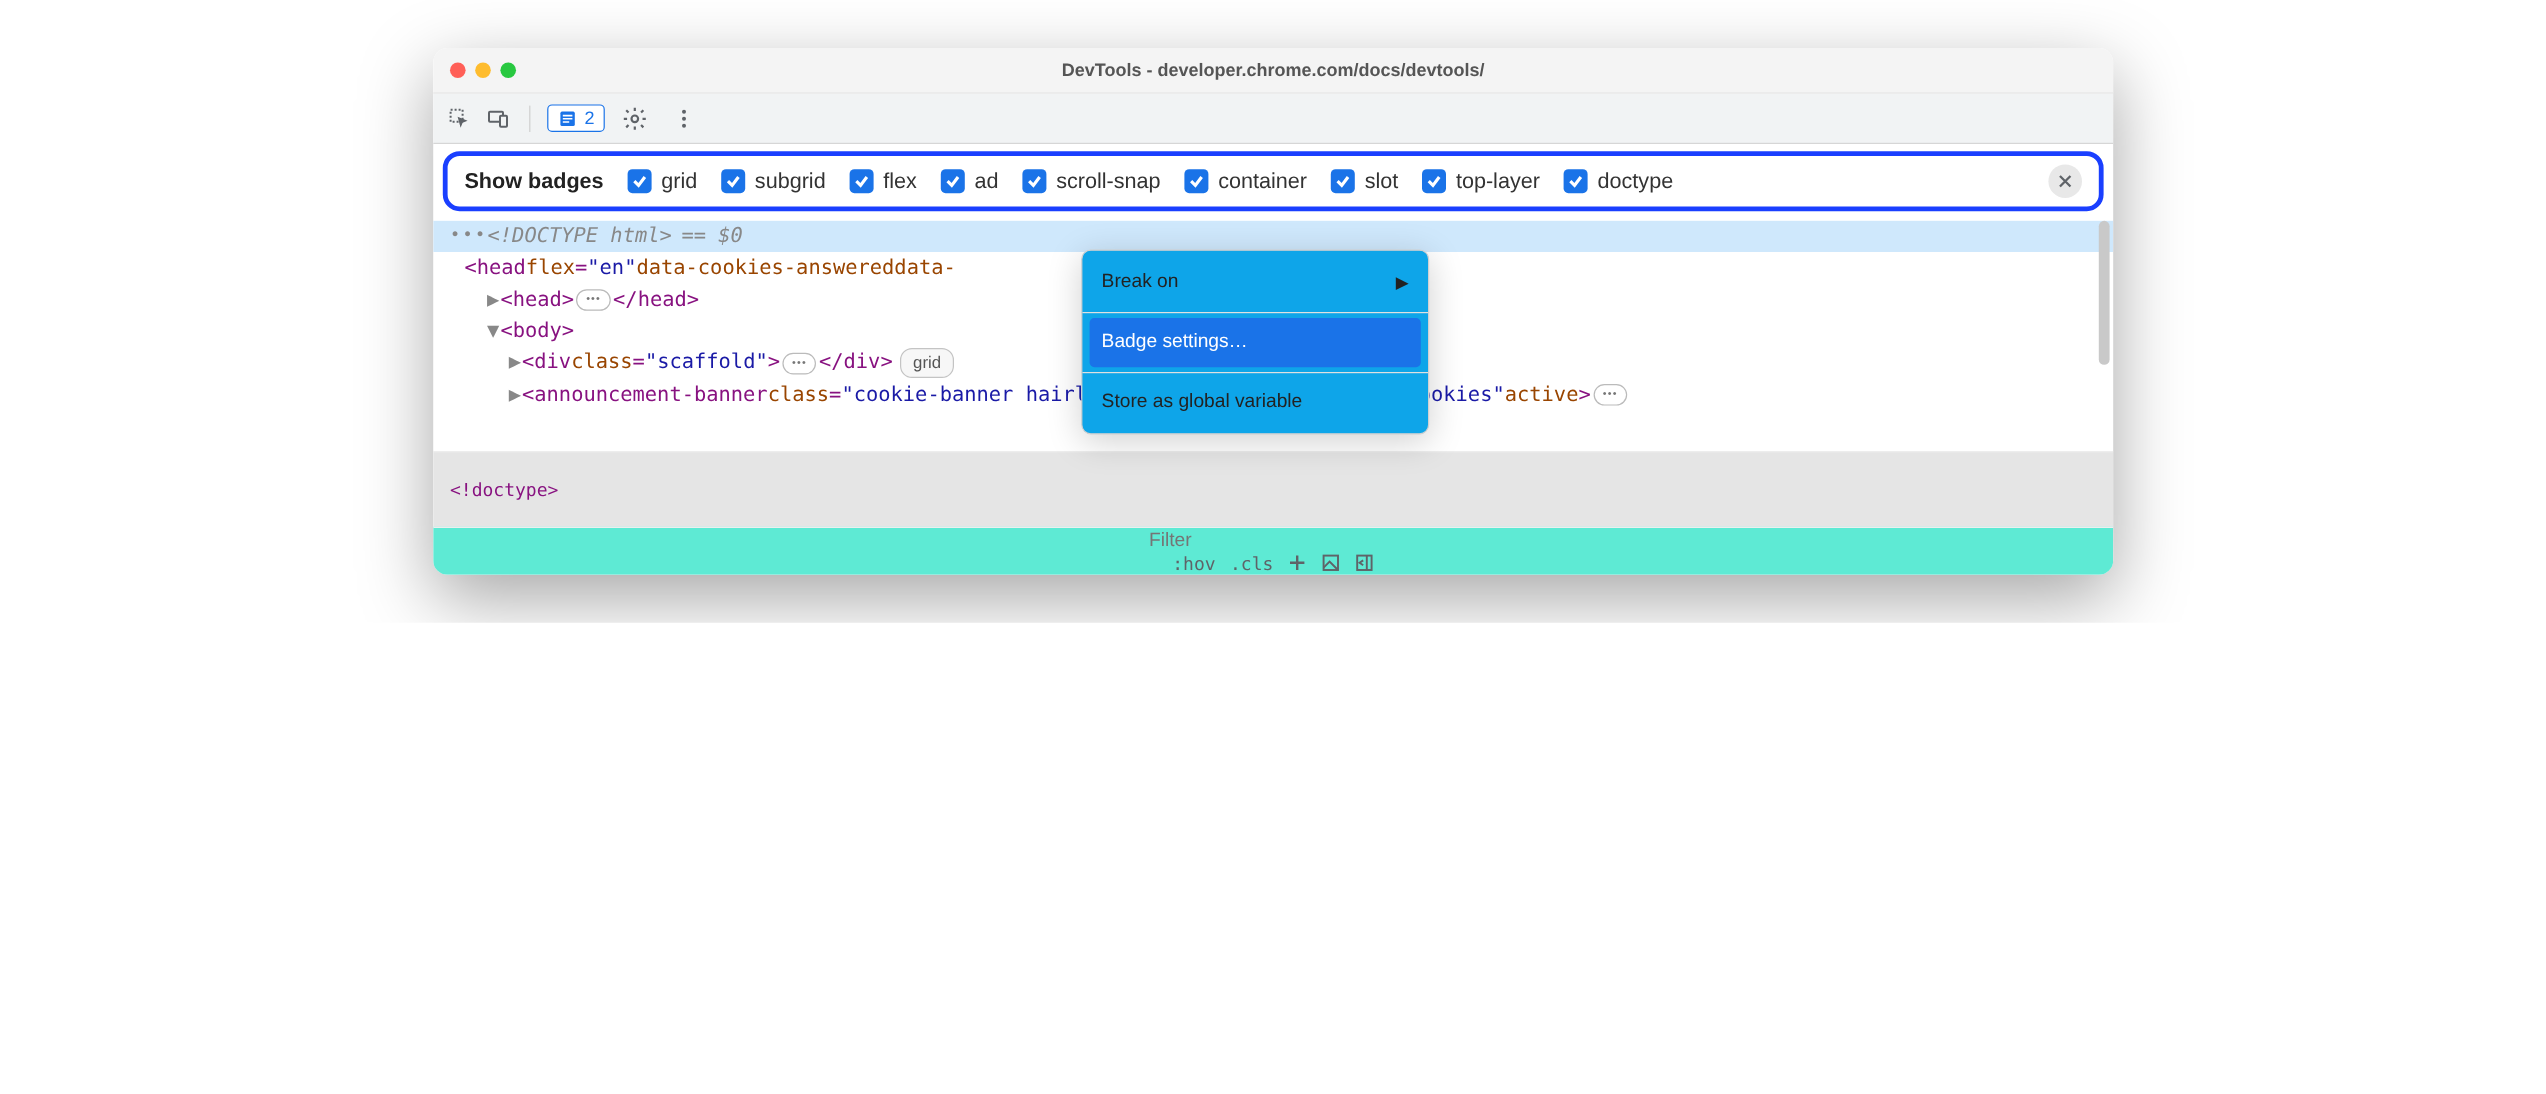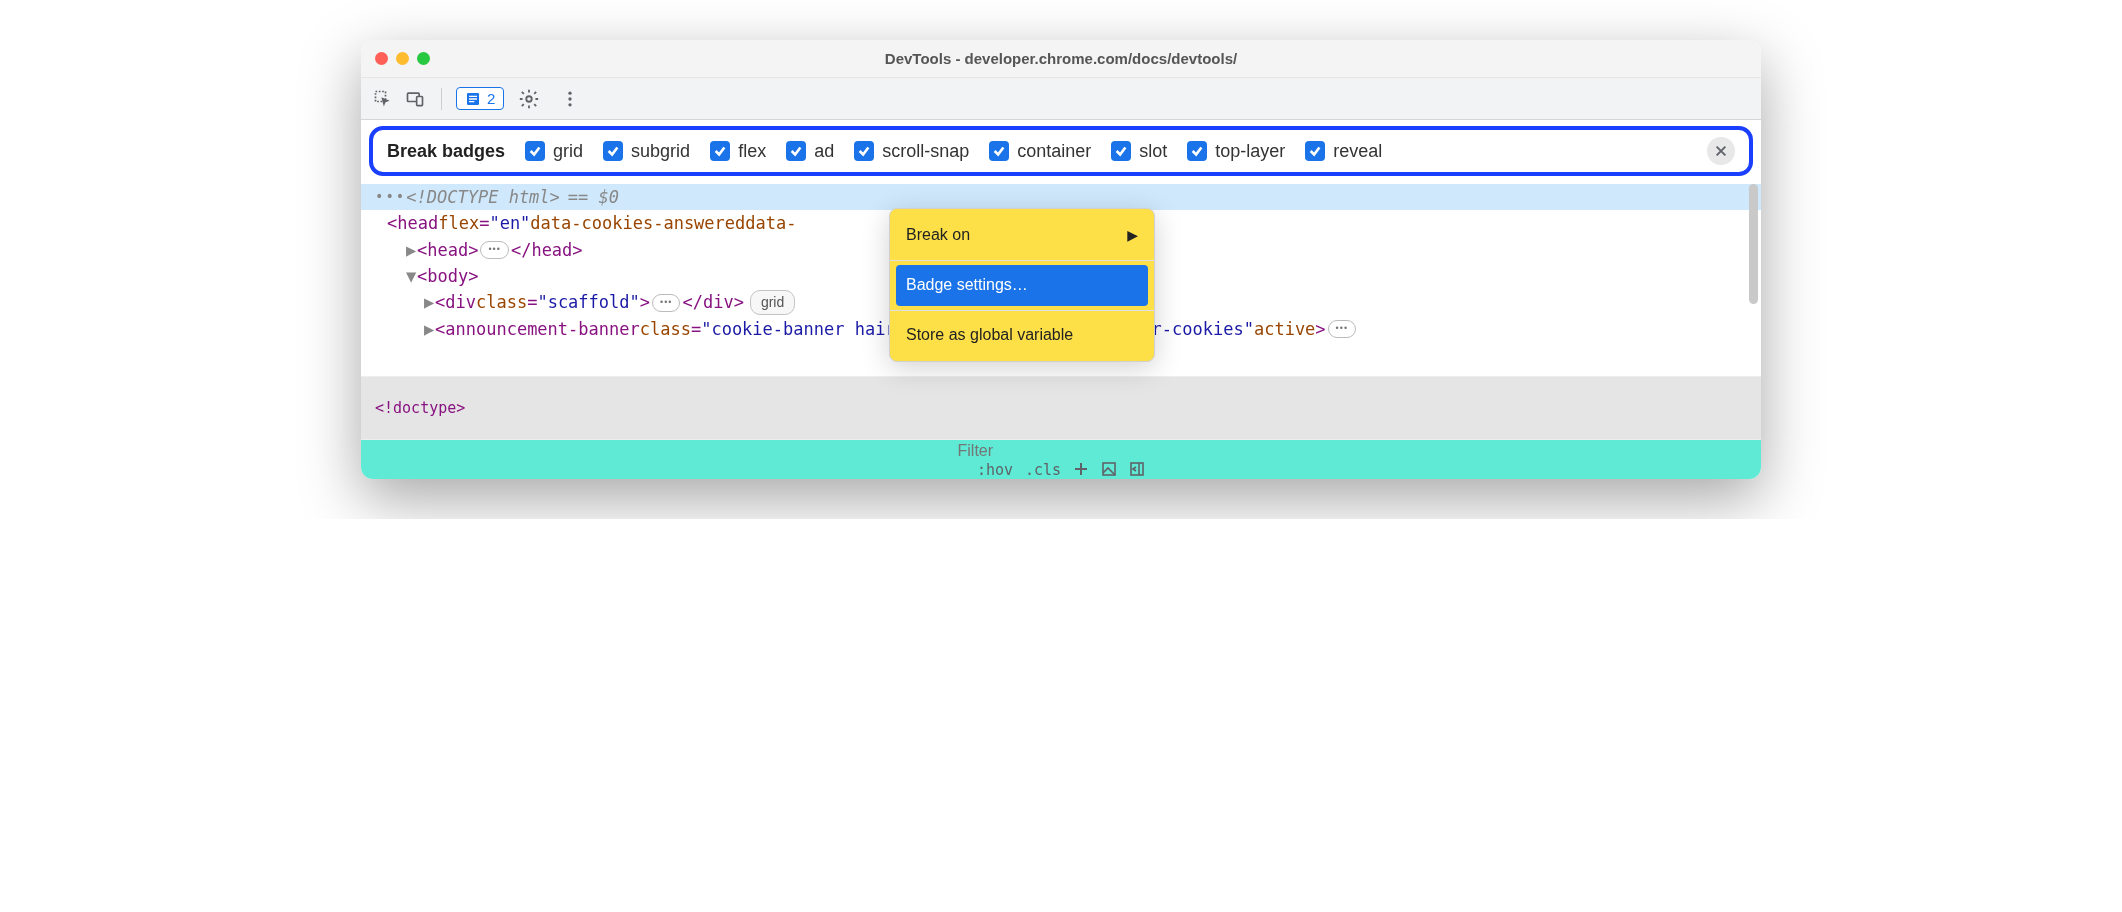--- a/index.html
+++ b/index.html
@@ -106,22 +106,22 @@
     background:#fff; letter-spacing:1px;
   }
   .badge-pill {
     display:inline-block; border:1px solid #c4c4c4; border-radius:10px;
     padding:1px 10px; font-family: sans-serif; font-size:14px; color:#555;
     margin-left:6px; background:#f7f7f7;
   }
   .tw { display:inline-block; width:12px; color:#888; text-align:center; }
   .dots3 { color:#888; letter-spacing:2px; font-size:14px; }
   .context-menu {
-    position:absolute; top: 32px; left: 528px;
-    width: 266px; background:#fde047; border:1px solid #d0d0d0;
+    position:absolute; top: 32px; left: 540px;
+    width: 290px; background:#0ea5e9; border:1px solid #d0d0d0;
     border-radius:8px; box-shadow:0 6px 28px rgba(0,0,0,0.18);
     padding:6px 0; font-family: -apple-system, sans-serif;
     z-index: 50;
   }
   .ctx-item {
     padding: 8px 16px; font-size:16px; color:#222;
     display:flex; justify-content:space-between; align-items:center;
     cursor:pointer;
   }
   .ctx-item.hov { background:#1a73e8; color:#fff; border-radius:4px; margin:0 6px; padding:8px 10px; }
@@ -202,21 +202,21 @@
     <div class="kebab">
       <svg viewBox="0 0 24 24" width="20" height="20">
           <circle cx="12" cy="5" r="2" fill="currentColor"></circle>
           <circle cx="12" cy="12" r="2" fill="currentColor"></circle>
           <circle cx="12" cy="19" r="2" fill="currentColor"></circle>
         </svg>
     </div>
   </div>
 
   <div class="badges-bar">
-    <span class="badges-label">Break badges</span>
+    <span class="badges-label">Show badges</span>
     <label class="badge-item">
         <span class="cb">
           <svg viewBox="0 0 16 16">
             <polyline points="3,8 7,12 13,4"></polyline>
           </svg>
         </span>
         <span>grid</span>
       </label>
     <label class="badge-item">
         <span class="cb">
@@ -273,21 +273,21 @@
           </svg>
         </span>
         <span>top-layer</span>
       </label>
     <label class="badge-item">
         <span class="cb">
           <svg viewBox="0 0 16 16">
             <polyline points="3,8 7,12 13,4"></polyline>
           </svg>
         </span>
-        <span>reveal</span>
+        <span>doctype</span>
       </label>
     <div class="close-bar">
       <svg viewBox="0 0 16 16" width="14" height="14">
           <path d="M3 3 L13 13 M13 3 L3 13" stroke="currentColor" stroke-width="2.2"></path>
         </svg>
     </div>
   </div>
 
   <div class="dom-pane">
     <div class="scrollbar"></div>

